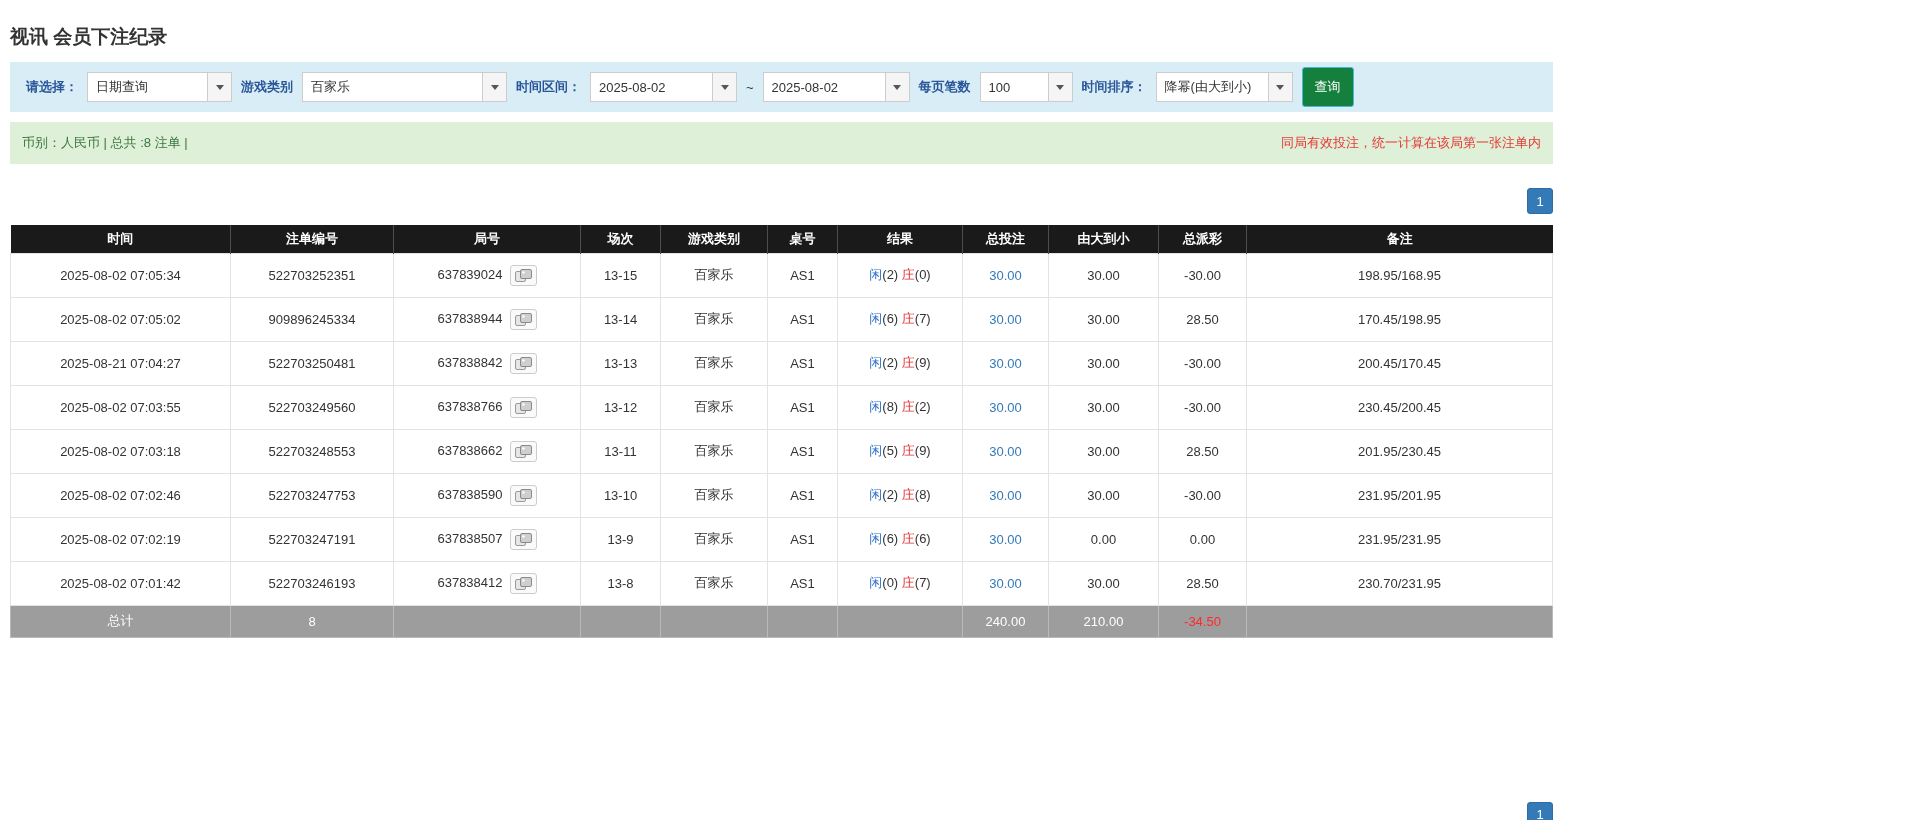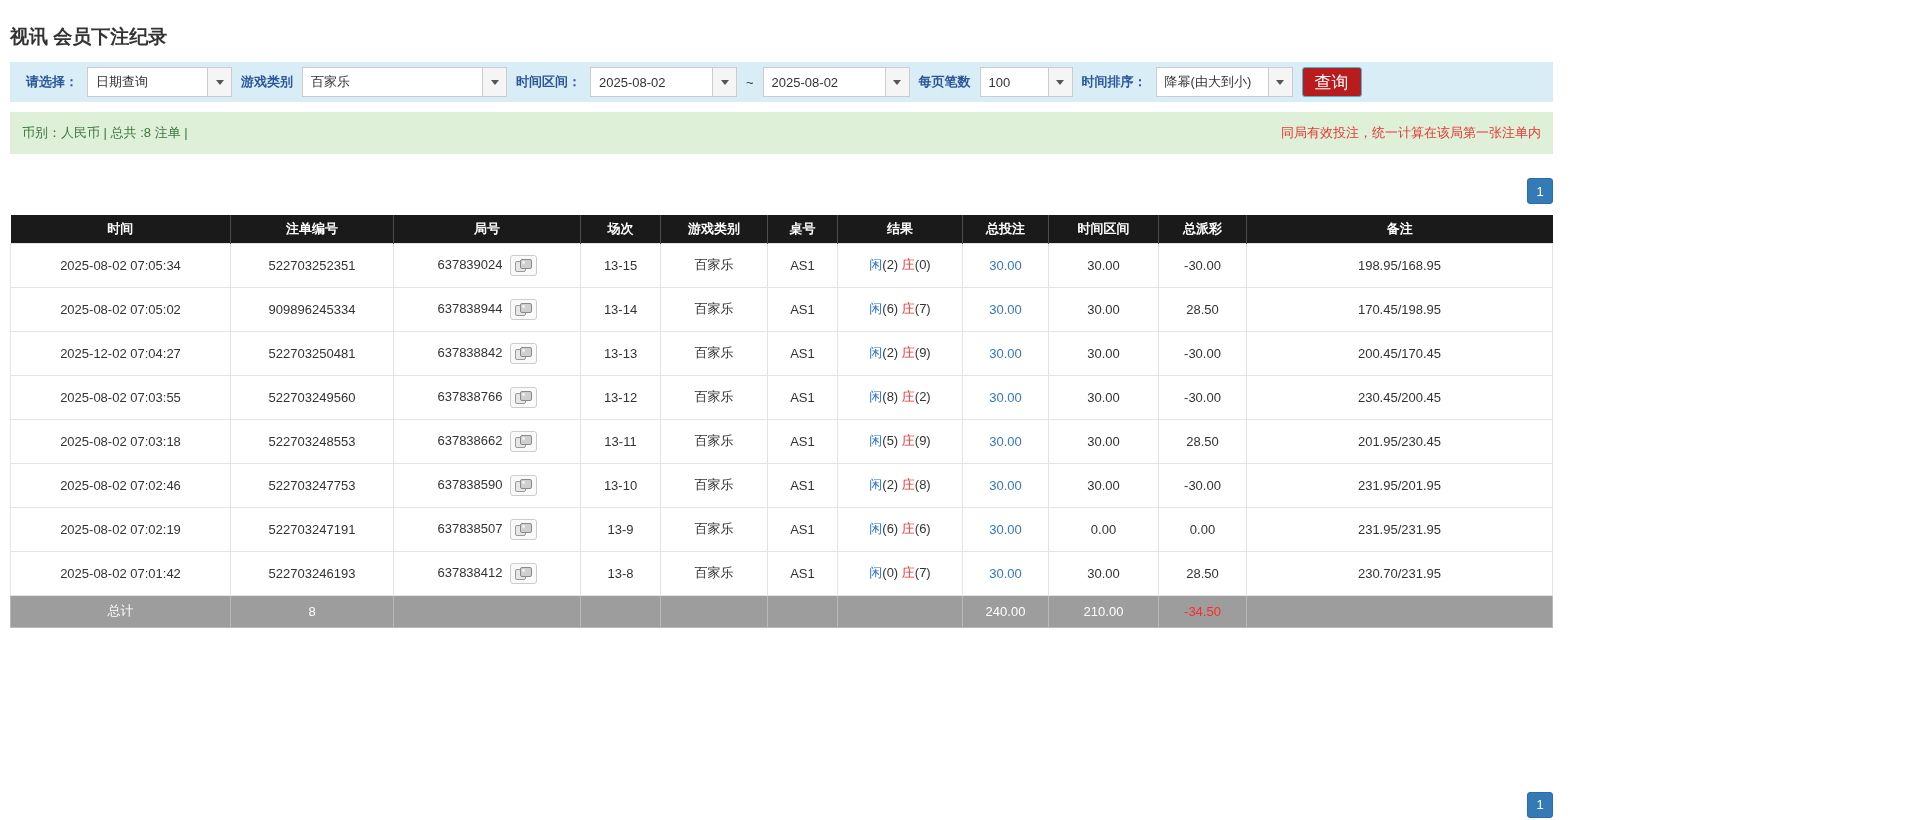--- a/index.html
+++ b/index.html
@@ -14,22 +14,22 @@
   .f-label { color: #2a5699; font-weight: bold; font-size: 13px; white-space: nowrap; }
   .combo { display: inline-flex; height: 30px; }
   .combo input { border: 1px solid #ccc; border-right: none; background: #fff;
     padding: 0 8px; font-size: 13px; color: #333; outline: none; height: 30px;
     font-family: inherit; }
   .caret-btn { width: 25px; height: 30px; background: #f5f5f5; border: 1px solid #ccc;
     display: flex; align-items: center; justify-content: center; cursor: pointer; }
   .caret { width: 0; height: 0; border-left: 4px solid transparent;
     border-right: 4px solid transparent; border-top: 5px solid #555; }
   .tilde { font-size: 13px; color: #333; }
-  .search-btn { background: #b91c1c; color: #fff; border: 1px solid #46b8da;
-    border-radius: 3px; font-size: 17px; padding: 0 12px; height: 30px; cursor: pointer;
+  .search-btn { background: #15803d; color: #fff; border: 1px solid #46b8da;
+    border-radius: 3px; font-size: 13px; padding: 0 12px; height: 40px; cursor: pointer;
     font-family: inherit; }
 
   
   .summary-bar { margin-top: 10px; background: #dff0d8; padding: 12px 12px;
     display: flex; justify-content: space-between; align-items: center; }
   .summary-left { color: #3c763d; font-size: 13px; }
   .summary-right { color: #e53935; font-size: 13px; }
 
   
   .pagination { margin-top: 24px; display: flex; justify-content: flex-end; }
@@ -140,21 +140,21 @@
     <thead>
       <tr>
         <th>时间</th>
         <th>注单编号</th>
         <th>局号</th>
         <th>场次</th>
         <th>游戏类别</th>
         <th>桌号</th>
         <th>结果</th>
         <th>总投注</th>
-        <th>时间区间</th>
+        <th>由大到小</th>
         <th>总派彩</th>
         <th>备注</th>
       </tr>
     </thead>
     <tbody class="rows">
         <tr>
           <td>2025-08-02 07:05:34</td>
           <td>522703252351</td>
           <td><span>637839024</span><button class="round-btn">
               <svg width="17" height="13" viewBox="0 0 17 13">
@@ -185,21 +185,21 @@
           <td>13-14</td>
           <td>百家乐</td>
           <td>AS1</td>
           <td><span class="player">闲</span><span>(6)</span> <span class="banker">庄</span><span>(7)</span></td>
           <td><a class="bet-link">30.00</a></td>
           <td>30.00</td>
           <td>28.50</td>
           <td>170.45/198.95</td>
         </tr>
         <tr>
-          <td>2025-12-02 07:04:27</td>
+          <td>2025-08-21 07:04:27</td>
           <td>522703250481</td>
           <td><span>637838842</span><button class="round-btn">
               <svg width="17" height="13" viewBox="0 0 17 13">
                 <rect x="0.5" y="2.5" width="10" height="10" rx="1.5" fill="#e6e6e6" stroke="#9a9a9a"></rect>
                 <rect x="5.5" y="0.5" width="11" height="9" rx="1.5" fill="#cfcfcf" stroke="#8a8a8a"></rect>
                 <circle cx="8.5" cy="3.5" r="1.2" fill="#fff"></circle>
               </svg>
             </button></td>
           <td>13-13</td>
           <td>百家乐</td>

